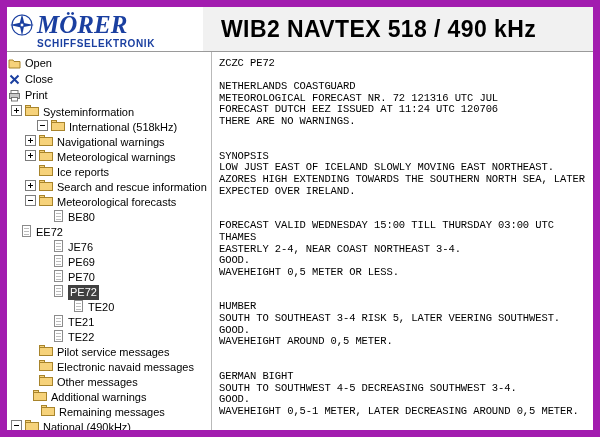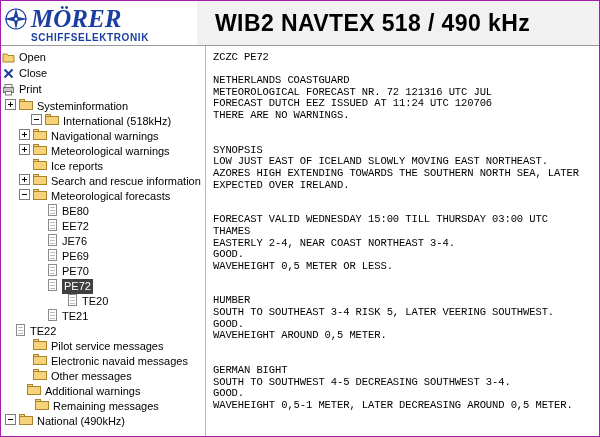--- a/index.html
+++ b/index.html
@@ -13,21 +13,21 @@
     overflow: hidden;
     font-family: "Liberation Sans", sans-serif;
     font-size: 11px;
     color: #000000;
   }
   #app {
     position: relative;
     width: 600px;
     height: 437px;
     box-sizing: border-box;
-    border: 1px solid #a21caf;
+    border: 7px solid #a21caf;
     background: #ffffff;
     overflow: hidden;
   }
 
   
   .header {
     position: absolute;
     left: 0; top: 0;
     width: 600px;
     height: 44px;
@@ -332,21 +332,21 @@
           </span>
           <span class="lbl">Meteorological forecasts</span>
         </div>
         <div class="node" style="padding-left: 32px;">
           <span class="twist none"></span>
           <span class="doc">
             <span class="page"></span>
           </span>
           <span class="lbl">BE80</span>
         </div>
-        <div class="node" style="padding-left: 32px;">
+        <div class="node" style="">
           <span class="twist none"></span>
           <span class="doc">
             <span class="page"></span>
           </span>
           <span class="lbl">EE72</span>
         </div>
         <div class="node" style="padding-left: 32px;">
           <span class="twist none"></span>
           <span class="doc">
             <span class="page"></span>
@@ -381,21 +381,21 @@
           </span>
           <span class="lbl">TE20</span>
         </div>
         <div class="node" style="padding-left: 32px;">
           <span class="twist none"></span>
           <span class="doc">
             <span class="page"></span>
           </span>
           <span class="lbl">TE21</span>
         </div>
-        <div class="node" style="">
+        <div class="node" style="padding-left: 32px;">
           <span class="twist none"></span>
           <span class="doc">
             <span class="page"></span>
           </span>
           <span class="lbl">TE22</span>
         </div>
         <div class="node" style="padding-left: 18px;">
           <span class="twist none"></span>
           <span class="folder">
             <span class="tab"></span>

